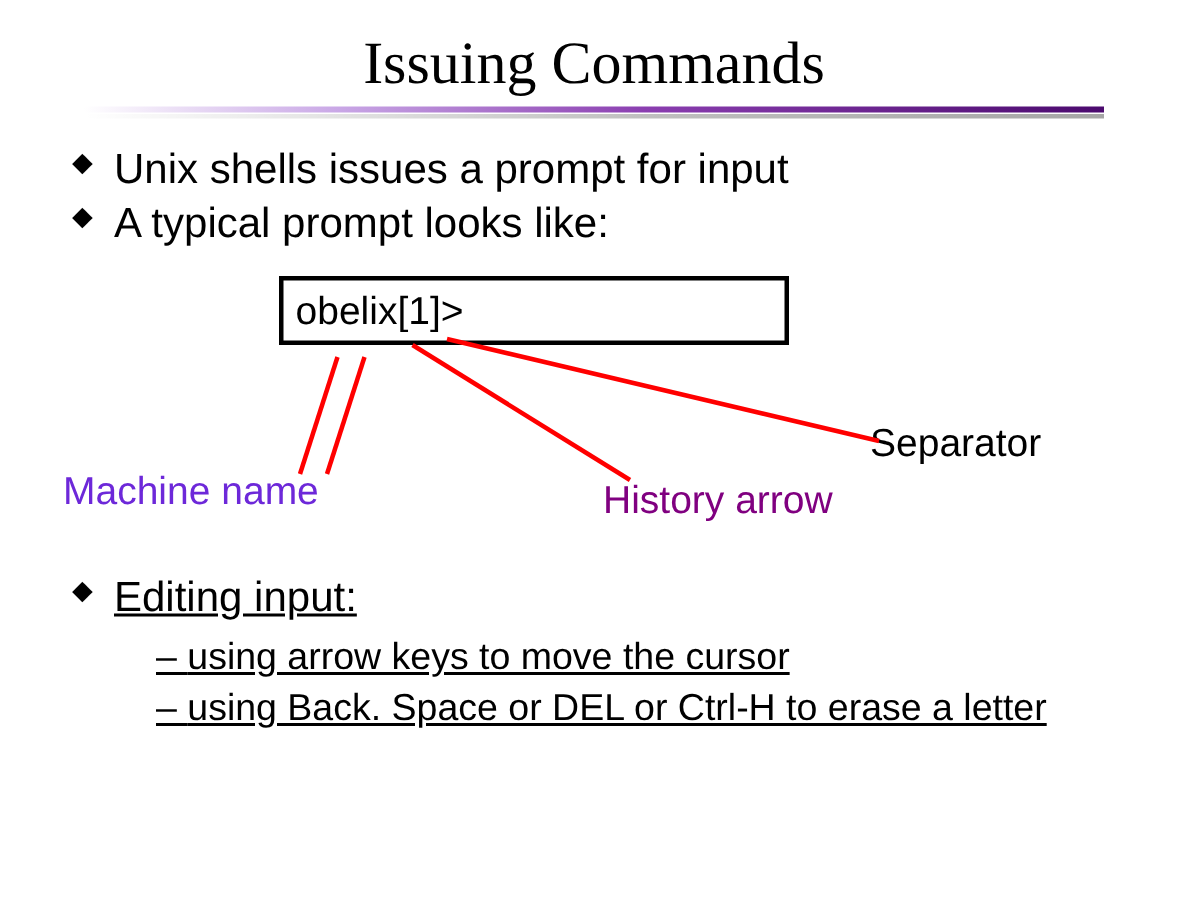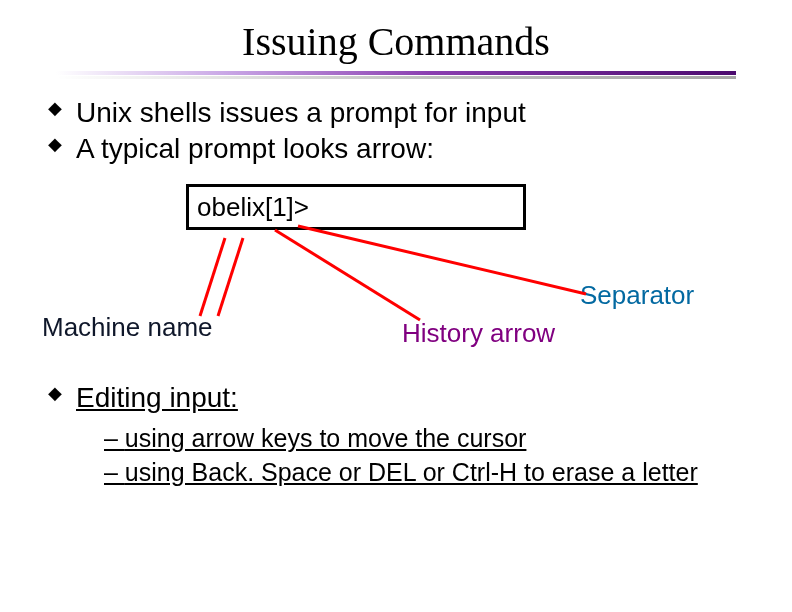--- a/index.html
+++ b/index.html
@@ -65,23 +65,23 @@
     box-sizing: border-box;
     padding-left: 8px;
     font-size: 26px;
     line-height: 40px;
     background: #fff;
   }
   .label {
     position: absolute;
     font-size: 26px;
   }
-  .label-machine { left: 42px; top: 312px; color: #0f172a; }
+  .label-machine { left: 42px; top: 312px; color: #6d28d9; }
   .label-history { left: 402px; top: 318px; color: #800080; }
-  .label-separator { left: 580px; top: 280px; color: #0369a1; }
+  .label-separator { left: 580px; top: 280px; color: #000000; }
   .editing {
     position: absolute;
     left: 48px;
     top: 380px;
     width: 700px;
     text-decoration: underline;
   }
   .editing ul.top { margin: 0; }
   ul.sub {
     list-style: none;
@@ -111,21 +111,21 @@
 
   <div class="title">Issuing Commands</div>
 
   <div class="rule-wrap">
     <div class="rule-purple"></div>
     <div class="rule-shadow"></div>
   </div>
 
   <ul class="top">
     <li>Unix shells issues a prompt for input</li>
-    <li>A typical prompt looks arrow:</li>
+    <li>A typical prompt looks like:</li>
   </ul>
 
   <div class="prompt-box">obelix[1]&gt;</div>
 
   <div class="label label-machine">Machine name</div>
   <div class="label label-history">History arrow</div>
   <div class="label label-separator">Separator</div>
 
   <svg class="annot">
     <line x1="225" y1="238" x2="200" y2="316" stroke="#ff0000" stroke-width="3"></line>

